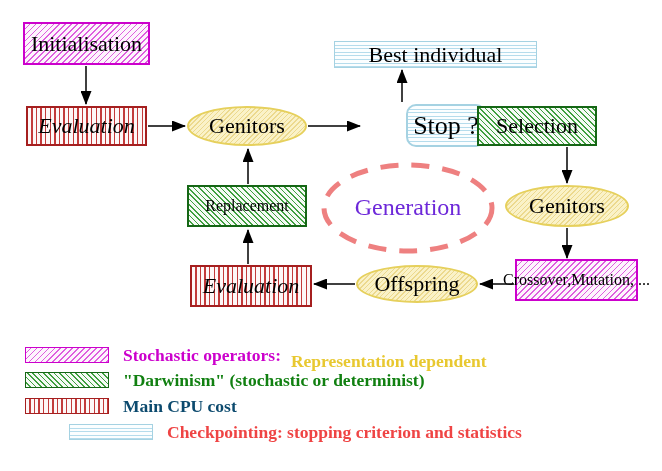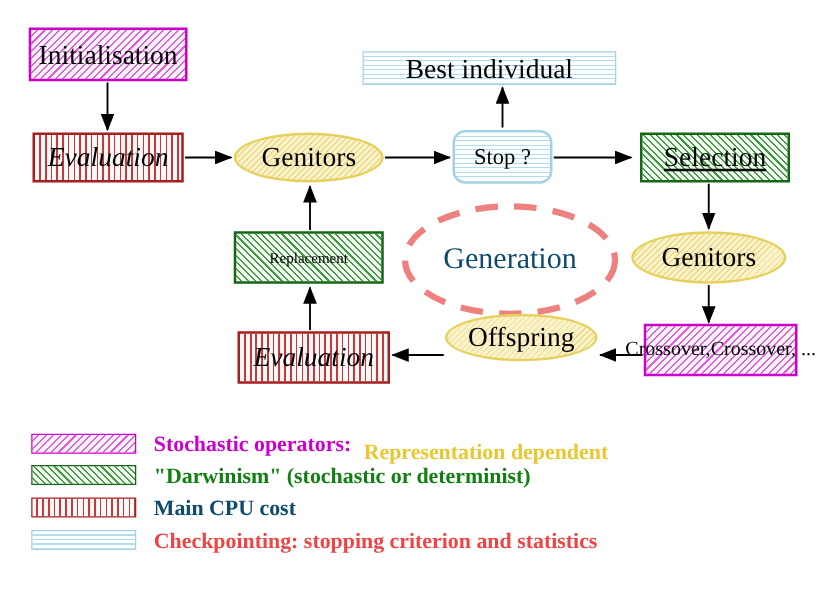--- a/index.html
+++ b/index.html
@@ -34,34 +34,35 @@
     border: 2px solid #156615;
   }
   .stripe-red {
     background: repeating-linear-gradient(90deg, #fdf7f7 0 3.2px, #c23a3a 3.2px 4.6px);
     border: 2px solid #a51f1f;
     font-style: italic;
   }
   .stripe-cyan {
     background: repeating-linear-gradient(180deg, #fbfeff 0 2.6px, #b5dcec 2.6px 3.6px);
     border: 2px solid #a5d2e2;
+    margin-left: 44px;
   }
   .ellipse-yellow {
     background: repeating-linear-gradient(135deg, #faf2c8 0 2.4px, #ecd98e 2.4px 3.4px);
     border: 2px solid #e6d05c;
     border-radius: 50%;
   }
   .rounded { border-radius: 10px; }
   .two-line { flex-direction: row; font-size: 16px; line-height: 1.22; }
   .generation-label {
     position: absolute;
     left: 324px; top: 194px; width: 168px;
     text-align: center;
     font-size: 24px;
-    color: #0c4a6e;
+    color: #6d28d9;
     white-space: nowrap;
   }
 
   
   .legend-row {
     position: absolute;
     left: 25px;
     height: 18px;
     display: flex;
     align-items: center;
@@ -119,46 +120,46 @@
   </div>
 
   <div class="node ellipse-yellow" style="left:187px;top:106px;width:120px;height:40px;">
     <span>Genitors</span>
   </div>
 
   <div class="node stripe-cyan" style="left:290px;top:41px;width:203px;height:27px;border-width:1.5px;">
     <span>Best individual</span>
   </div>
 
-  <div class="node stripe-cyan rounded" style="left:362px;top:104px;width:80px;height:43px;font-size:18px;">
+  <div class="node stripe-cyan rounded" style="left:362px;top:104px;width:80px;height:43px;font-size:26px;">
     <span>Stop ?</span>
   </div>
 
-  <div class="node hatch-green" style="left:512px;top:106px;width:120px;height:40px;text-decoration:underline;">
+  <div class="node hatch-green" style="left:477px;top:106px;width:120px;height:40px;">
     <span>Selection</span>
   </div>
 
   <div class="node ellipse-yellow" style="left:505px;top:185px;width:124px;height:42px;">
     <span>Genitors</span>
   </div>
 
   <div class="node hatch-magenta two-line" style="left:515px;top:259px;width:123px;height:42px;">
     <span>Crossover,</span>
-    <span>Crossover, ...</span>
+    <span>Mutation, ...</span>
   </div>
 
-  <div class="node ellipse-yellow" style="left:356px;top:251px;width:122px;height:38px;">
+  <div class="node ellipse-yellow" style="left:356px;top:265px;width:122px;height:38px;">
     <span>Offspring</span>
   </div>
 
   <div class="node stripe-red" style="left:190px;top:265px;width:122px;height:42px;">
     <span>Evaluation</span>
   </div>
 
-  <div class="node hatch-green" style="left:187px;top:185px;width:120px;height:42px;font-size:12px;">
+  <div class="node hatch-green" style="left:187px;top:185px;width:120px;height:42px;font-size:16px;">
     <span>Replacement</span>
   </div>
 
   <div class="generation-label">Generation</div>
 
   <div class="legend-row" style="top:346px;">
     <span class="swatch hatch-magenta"></span>
     <span class="lt c-magenta">Stochastic operators:</span>
     <span class="lt c-gold gap">Representation dependent</span>
   </div>

